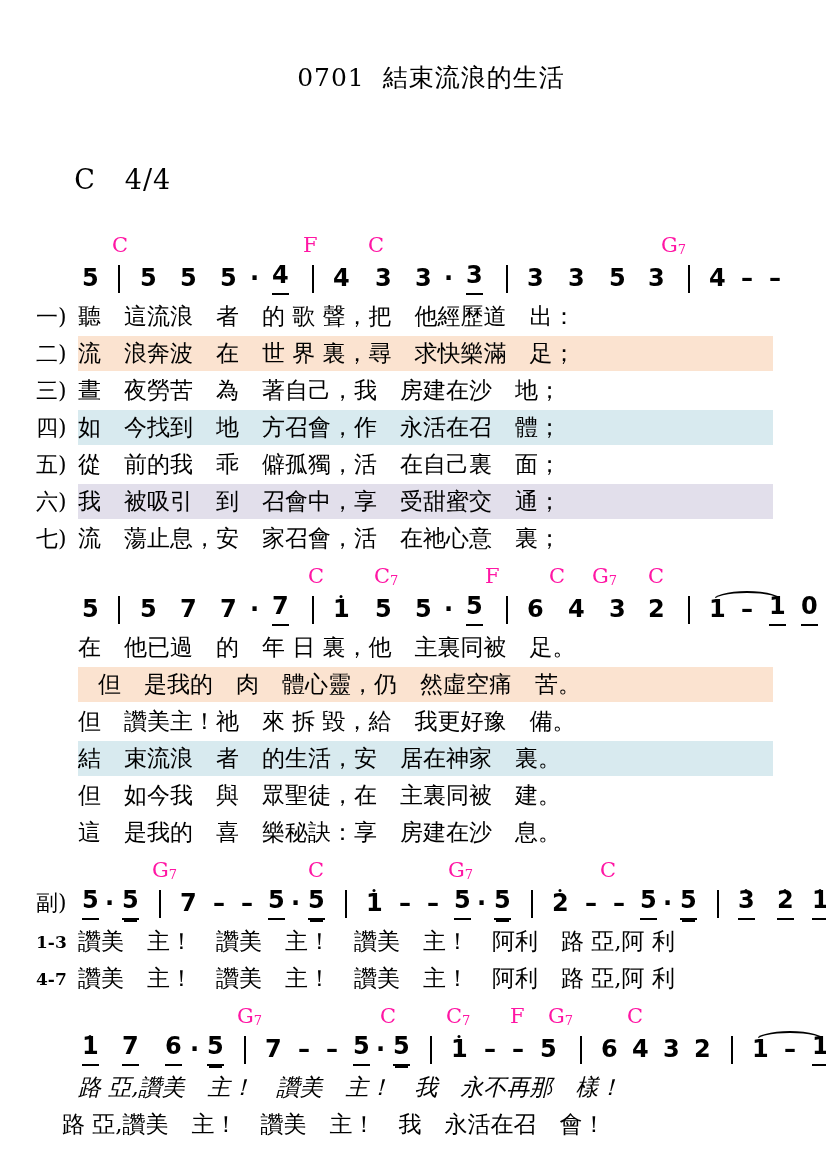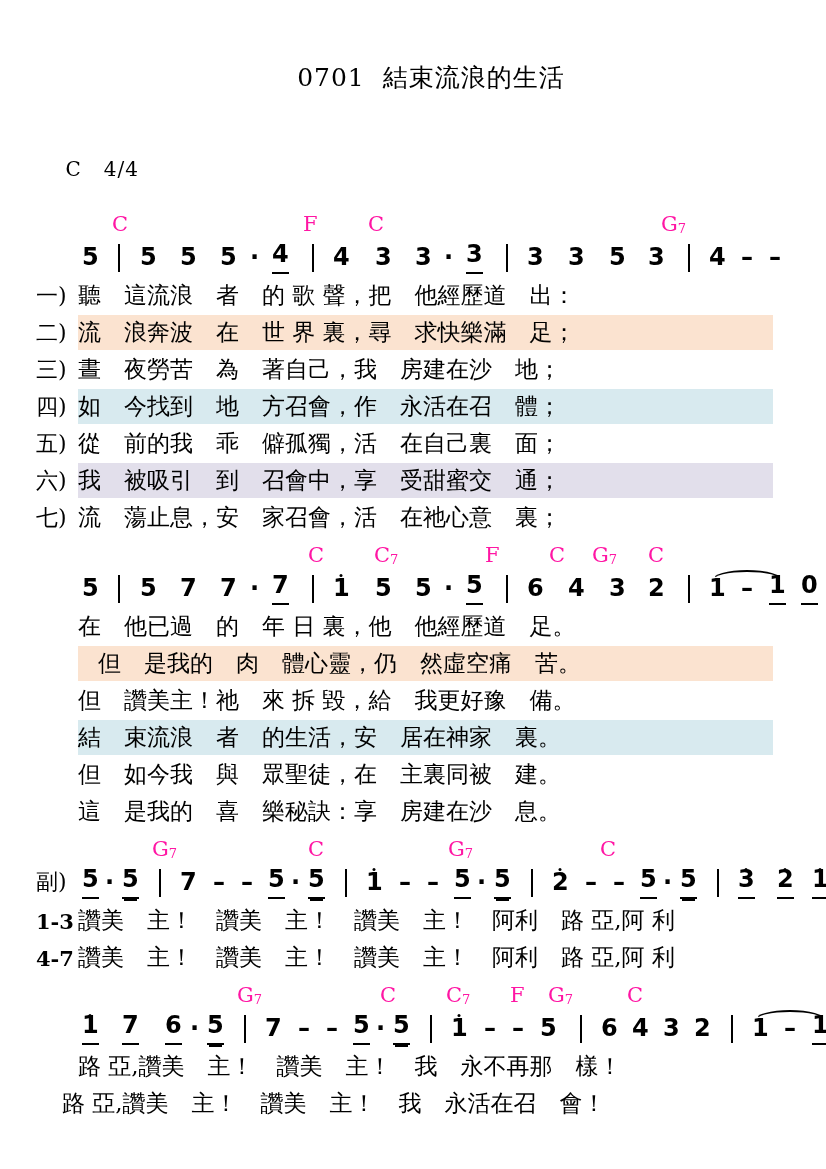--- a/index.html
+++ b/index.html
@@ -29,21 +29,21 @@
     letter-spacing: 1px;
     margin-top: 32px;
     font-family: "DejaVu Serif", "Liberation Serif", serif;
     white-space: pre;
   }
 
   
   .keysig {
     margin-left: 36px;
     margin-top: 10px;
-    font-size: 20px;
+    font-size: 27px;
     letter-spacing: 1px;
     white-space: pre;
   }
 
   
   .staffblock {
     position: relative;
     margin-top: 6px;
   }
   .chordrow {
@@ -137,21 +137,21 @@
   }
   .vnum {
     position: absolute;
     left: 36px;
     top: 0;
     font-size: 22px;
     line-height: 37px;
     white-space: nowrap;
   }
   .vnum.small {
-    font-size: 21px;
+    font-size: 17px;
     font-weight: bold;
     font-family: "DejaVu Serif", "Liberation Serif", serif;
     top: 1px;
   }
   .lyr {
     position: absolute;
     top: 0;
     font-size: 23px;
     line-height: 37px;
     white-space: pre;
@@ -267,21 +267,21 @@
           <span class="note" style="left: 648px;">2</span>
           <span class="bar" style="left: 688px;"></span>
           <span class="note" style="left: 709px;">1</span>
           <span class="dotsep" style="left: 741px;">–</span>
           <span class="note u1" style="left: 769px;">1</span>
           <span class="note u1" style="left: 801px;">0</span>
           <span class="tie" style="left: 712px; width: 68px; top: 2px;"></span>
         </div>
         <div class="lyricblock">
           <div class="lyricline">
-            <span class="lyr" style="left: 78px;">在　他已過　的　年 日 裏，他　他經歷道　足。</span>
+            <span class="lyr" style="left: 78px;">在　他已過　的　年 日 裏，他　主裏同被　足。</span>
           </div>
           <div class="lyricline">
             <div class="hl" style="background: rgb(251, 227, 208); width: 695px;"></div>
             <span class="lyr" style="left: 78px; padding-left: 20px;">但　是我的　肉　體心靈，仍　然虛空痛　苦。</span>
           </div>
           <div class="lyricline">
             <span class="lyr" style="left: 78px;">但　讚美主！祂　來 拆 毀，給　我更好豫　備。</span>
           </div>
           <div class="lyricline">
             <div class="hl" style="background: rgb(216, 234, 239); width: 695px;"></div>
@@ -378,21 +378,21 @@
           <span class="note" style="left: 694px;">2</span>
           <span class="bar" style="left: 731px;"></span>
           <span class="note" style="left: 752px;">1</span>
           <span class="dotsep" style="left: 784px;">–</span>
           <span class="note u1" style="left: 812px;">1</span>
           <span class="tie" style="left: 755px; width: 68px; top: 2px;"></span>
           <span class="endbar" style="left: 884px;"></span>
         </div>
         <div class="lyricblock">
           <div class="lyricline">
-            <span class="lyr" style="left: 78px;">路 亞,讚美　主！　讚美　主！　我　永不再那　樣！</span>
+            <span class="lyr" style="left: 78px; font-style: italic;">路 亞,讚美　主！　讚美　主！　我　永不再那　樣！</span>
           </div>
           <div class="lyricline">
             <span class="lyr" style="left: 62px;">路 亞,讚美　主！　讚美　主！　我　永活在召　會！</span>
           </div>
         </div>
       </div>
     </div>
 
 </div>
 

